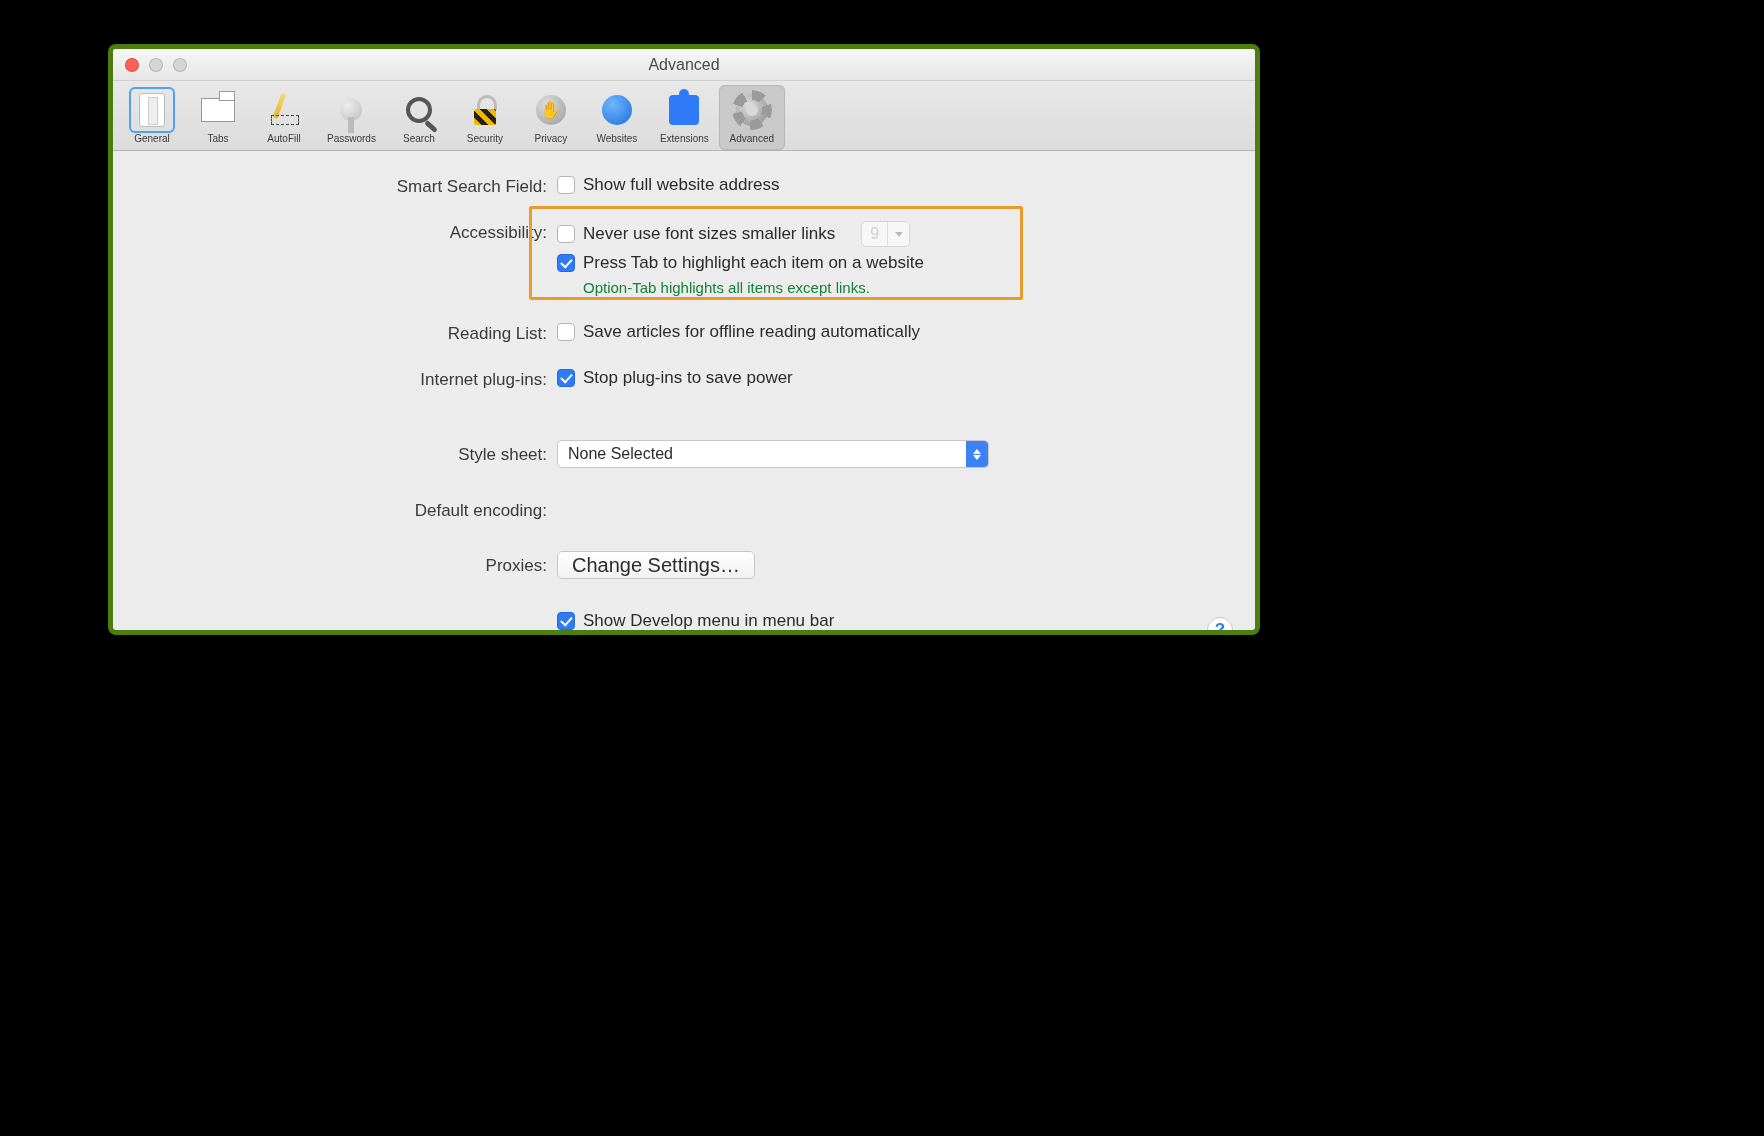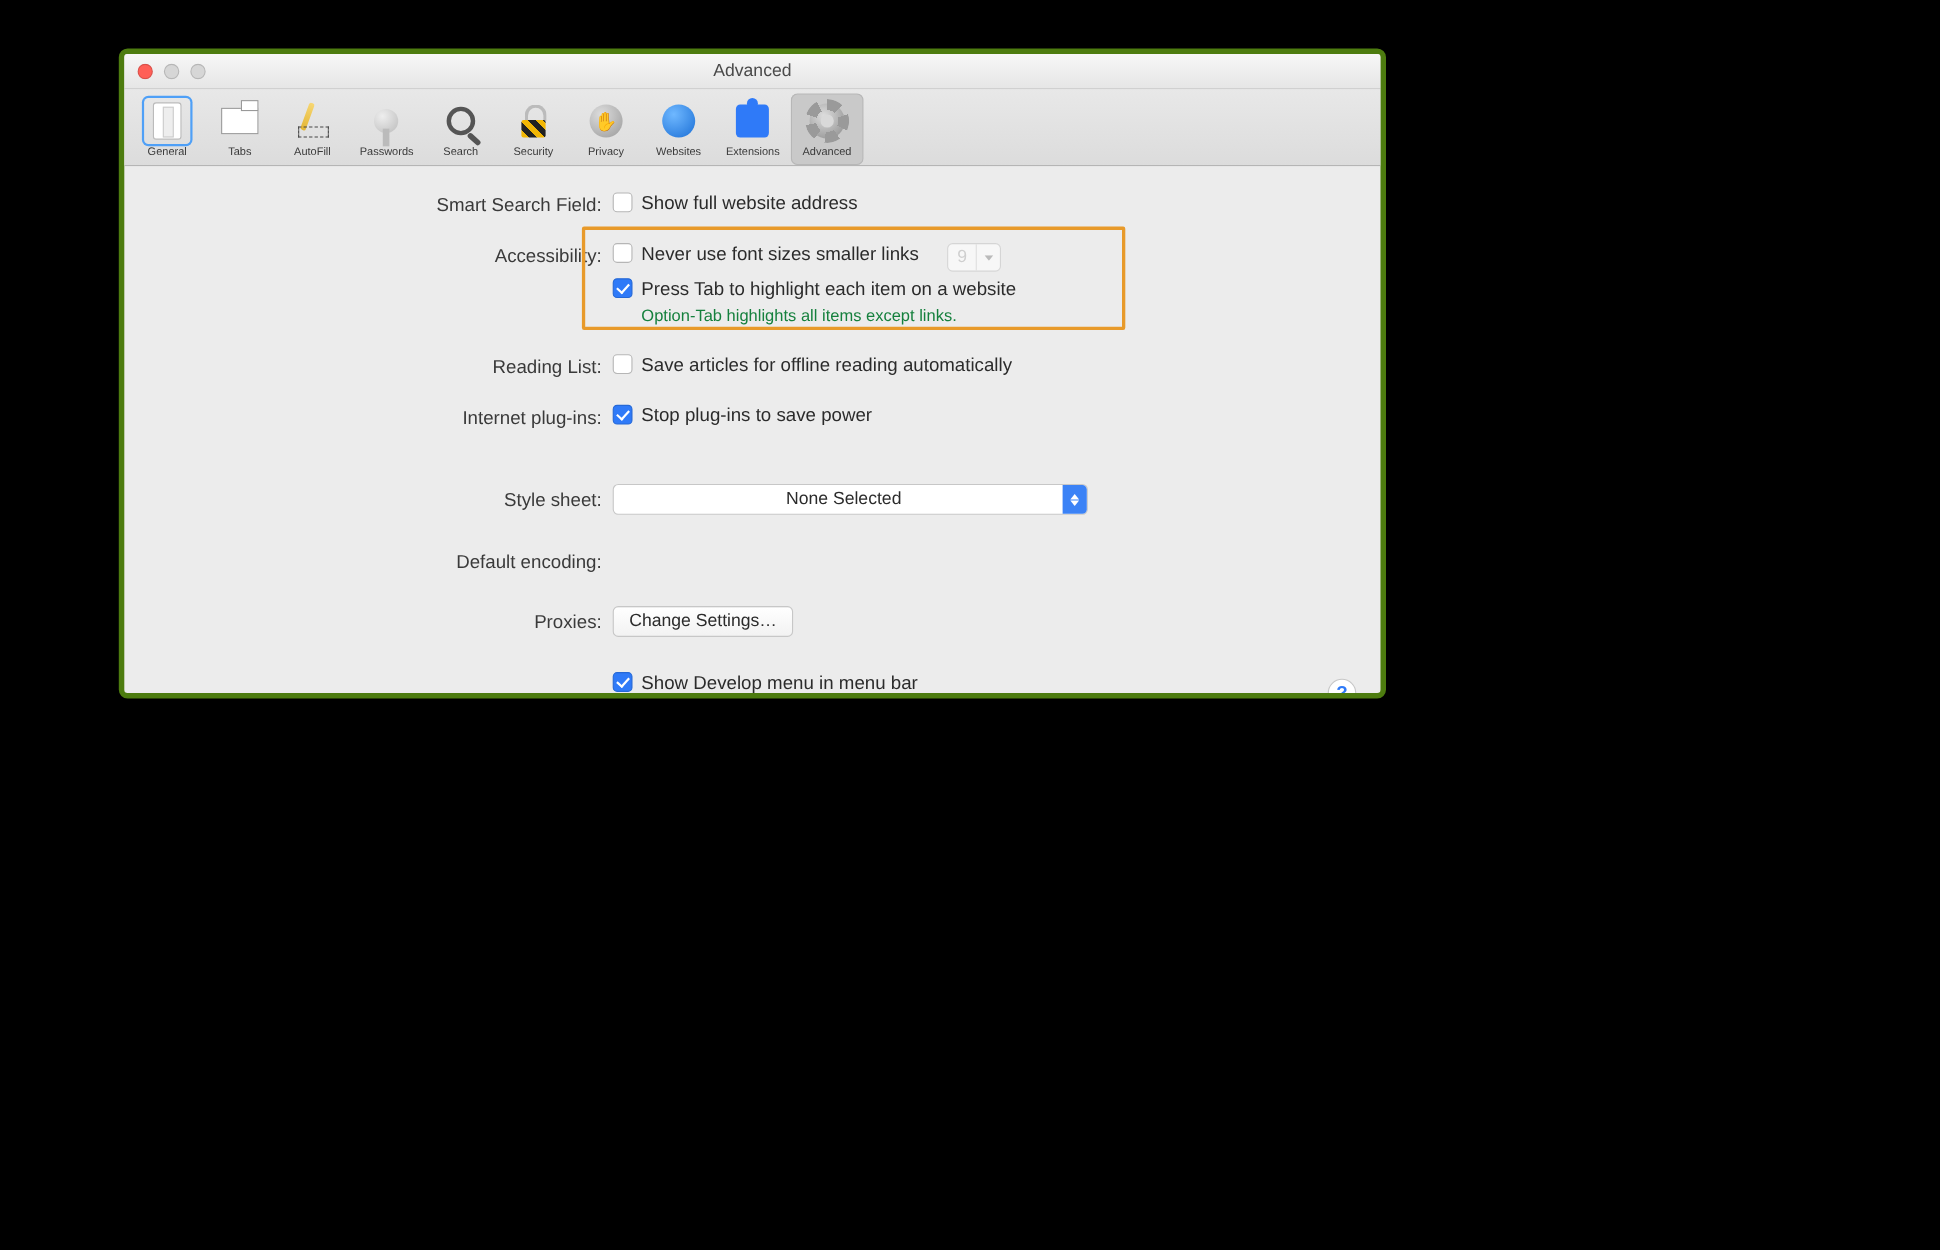--- a/index.html
+++ b/index.html
@@ -82,21 +82,21 @@
     color:#3a3a3a;
   }
   .valcol {
     flex:1;
     display:flex;
     flex-direction:column;
     align-items:flex-start;
   }
   .check {
     display:flex;
-    align-items:flex-start;
+    align-items:center;
     gap:8px;
     font-size:17px;
     color:#2b2b2b;
     margin-bottom:4px;
   }
   .cb {
     width:18px; height:18px;
     border:1px solid #b6b6b6;
     border-radius:4px;
     background:#fff;
@@ -157,21 +157,21 @@
     border-left:1px solid #d6d6d6;
     display:flex; align-items:center; justify-content:center;
   }
   .btn {
     display:inline-flex; align-items:center;
     height:28px;
     padding:0 14px;
     background:linear-gradient(#fff,#f2f2f2);
     border:1px solid #c7c7c7;
     border-radius:5px;
-    font-size:16px;
+    font-size:20px;
     color:#2b2b2b;
   }
   .highlight {
     position:absolute;
     border:3px solid #e89a2a;
     border-radius:2px;
     pointer-events:none;
   }
   .helpbtn {
     position:absolute; right:22px; bottom:18px;
@@ -333,21 +333,21 @@
         <label class="check">
           <span class="cb checked"></span>
           <span>Stop plug-ins to save power</span>
         </label>
       </div>
     </div>
 
     <div class="row" style="margin-bottom:28px;">
       <div class="lblcol" style="padding-top:5px;">Style sheet:</div>
       <div class="valcol">
-        <div class="popup" style="width:432px;text-align:center;">
+        <div class="popup" style="width:432px;">
           <span class="txt">None Selected</span>
           <span class="arrows">
               <span class="up"></span>
               <span class="dn"></span>
             </span>
         </div>
       </div>
     </div>
 
     <div class="row" style="margin-bottom:30px;">

